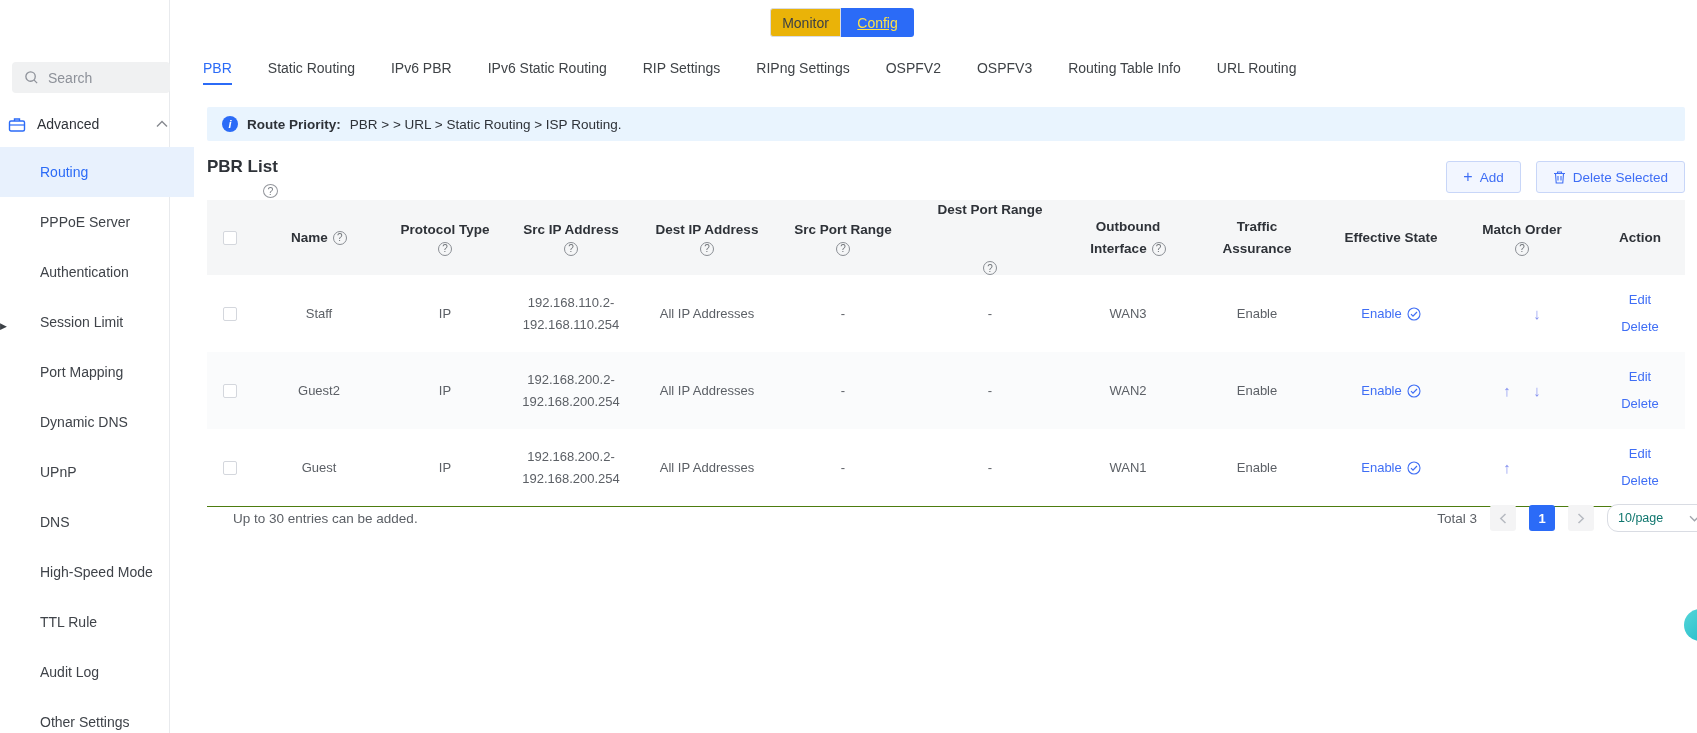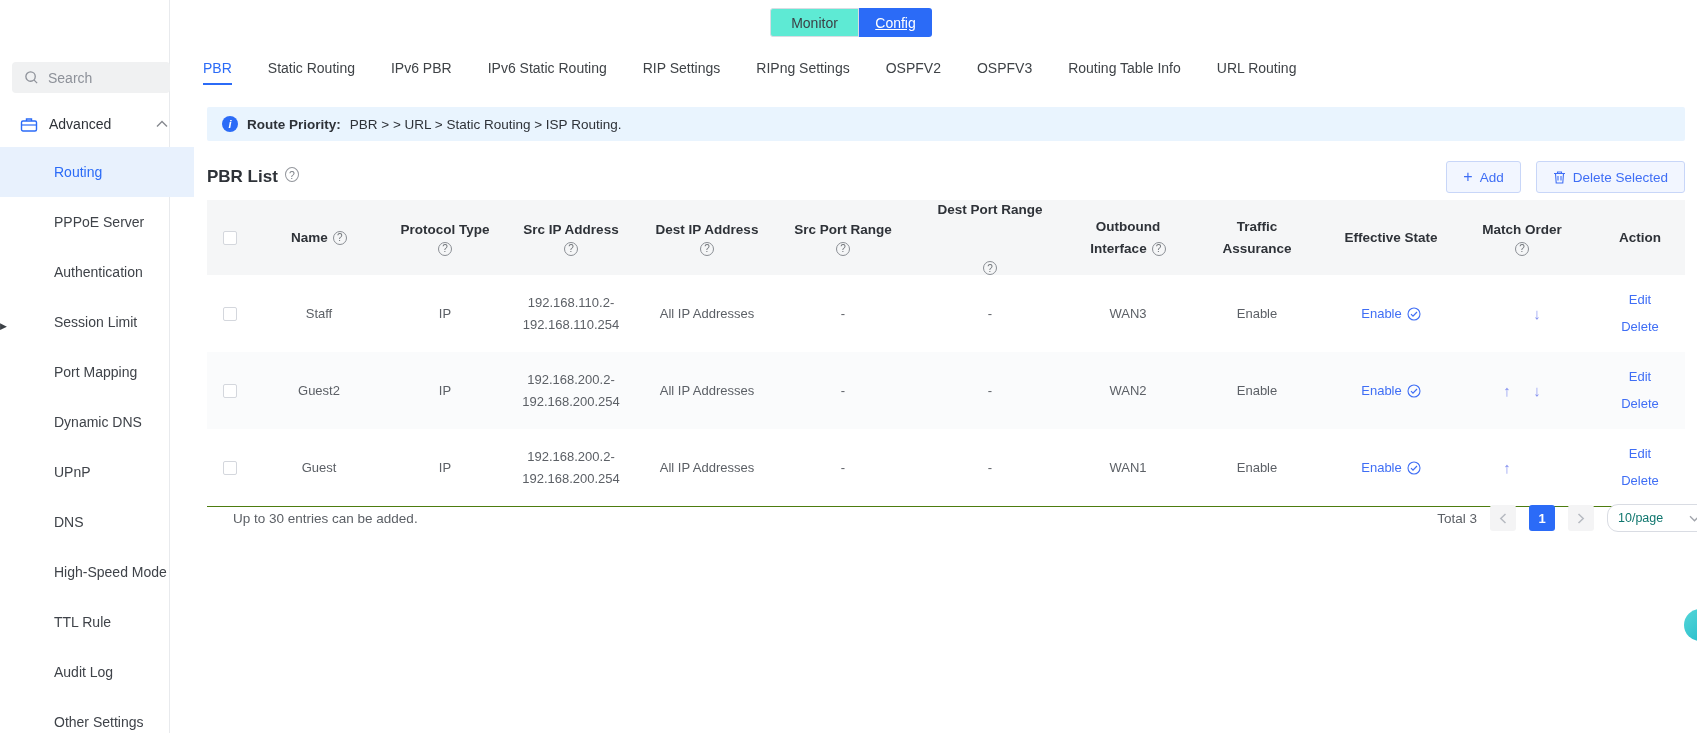--- a/index.html
+++ b/index.html
@@ -2,49 +2,49 @@
 <html><head>
 <meta charset="utf-8">
 <style>
   * { box-sizing: border-box; margin: 0; padding: 0; }
   html,body { width:1697px; height:733px; background:#fff; font-family:"Liberation Sans",sans-serif; color:#33363c; }
   .app { position:relative; width:1697px; height:733px; background:#fff; overflow:hidden; }
 
   
   .toggle { position:absolute; left:770px; top:8px; display:flex; height:29px; z-index:5; }
   .tg-btn { display:flex; align-items:center; justify-content:center; font-size:14px; cursor:pointer; }
-  .tg-monitor { width:89px; background:#5eead4; border:1px solid #d9dce3; border-radius:3px 0 0 3px; color:#3c4046; }
-  .tg-config { width:73px; background:#2b6bf7; color:#ffffff; border-radius:0 3px 3px 0;text-decoration:underline; }
+  .tg-monitor { width:71px; background:#eab308; border:1px solid #d9dce3; border-radius:3px 0 0 3px; color:#3c4046; }
+  .tg-config { width:73px; background:#2b6bf7; color:#fde047; border-radius:0 3px 3px 0;text-decoration:underline; }
 
   
   .sidebar { position:absolute; left:0; top:0; width:170px; height:733px; background:#fff; border-right:1px solid #e8eaed; }
   .search-box { position:absolute; left:12px; top:62px; width:158px; height:31px; background:#f0f1f2; border-radius:4px; display:flex; align-items:center; padding-left:12px; gap:9px; color:#8d9199; font-size:14px; }
   .search-box input { border:none; outline:none; background:transparent; font-size:14px; color:#5c6066; width:110px; font-family:"Liberation Sans",sans-serif; }
   .search-box input::placeholder { color:#8d9199; }
-  .group-header { position:absolute; left:0; top:108px; width:194px; height:32px; display:flex; align-items:center; padding-left:20px; gap:11px; font-size:14px; color:#2e3238; cursor:pointer; }
+  .group-header { position:absolute; left:0; top:108px; width:194px; height:32px; display:flex; align-items:center; padding-left:8px; gap:11px; font-size:14px; color:#2e3238; cursor:pointer; }
   .group-chevron { position:absolute; right:26px; top:12px; }
   .menu { position:absolute; left:0; top:147px; width:194px; }
-  .menu-item { height:50px; line-height:50px; padding-left:54px; font-size:14px; color:#3f4349; cursor:pointer; white-space:nowrap; }
+  .menu-item { height:50px; line-height:50px; padding-left:40px; font-size:14px; color:#3f4349; cursor:pointer; white-space:nowrap; }
   .menu-item.active { background:#e8f1fd; color:#2b6bf7; }
   .collapse-handle { position:absolute; left:0; top:315px; width:12px; height:22px; display:flex; align-items:center; font-size:9px; color:#3c4046; cursor:pointer; z-index:6; }
 
   
   .tabbar { position:absolute; left:203px; top:52px; display:flex; gap:36px; align-items:center; height:32px; font-size:14px; color:#3f4347; }
   .tab { cursor:pointer; position:relative; white-space:nowrap; }
   .tab.active { color:#2b6bf7; }
   .tab.active::after { content:""; position:absolute; left:0; right:0; bottom:-9px; height:2px; background:#2b6bf7; }
 
   
   .banner { position:absolute; left:207px; top:107px; width:1478px; height:34px; background:#e9f4fe; border-radius:2px; display:flex; align-items:center; padding-left:15px; gap:9px; font-size:13.5px; color:#2e3238; }
   .info-icon { width:16px; height:16px; border-radius:50%; background:#2b6bf7; color:#fff; font-size:11px; font-weight:bold; font-style:italic; display:flex; align-items:center; justify-content:center; flex:0 0 16px; }
   .banner b { font-weight:bold; }
 
   
   .list-head { position:absolute; left:207px; top:158px; width:1478px; height:38px; display:flex; align-items:center; justify-content:space-between; }
-  .list-title { display:flex; align-items:flex-start; gap:7px; font-size:17px; font-weight:bold; color:#2e3238; }
+  .list-title { display:flex; align-items:flex-end; gap:7px; font-size:17px; font-weight:bold; color:#2e3238;flex-direction:column; }
   .btns { display:flex; gap:15px; }
   .btn { height:32px; display:flex; align-items:center; justify-content:center; gap:7px; padding:0 16px; background:#f2f6ff; border:1px solid #c8d6f8; border-radius:3px; color:#3f6ef5; font-size:13.5px; cursor:pointer; }
   .plus-glyph { font-size:16px; line-height:1; }
 
   
   .q { display:inline-flex; width:14px; height:14px; border:1px solid #8a8e94; border-radius:50%; color:#6f7378; font-size:10px; align-items:center; justify-content:center; font-weight:normal; flex:0 0 14px; cursor:pointer; }
   .q.big { width:15px; height:15px; font-size:10.5px; border-color:#93969c; color:#7c8086; }
 
   
   .table { position:absolute; left:207px; top:200px; width:1478px; border-bottom:1px solid #4d7c0f; }

